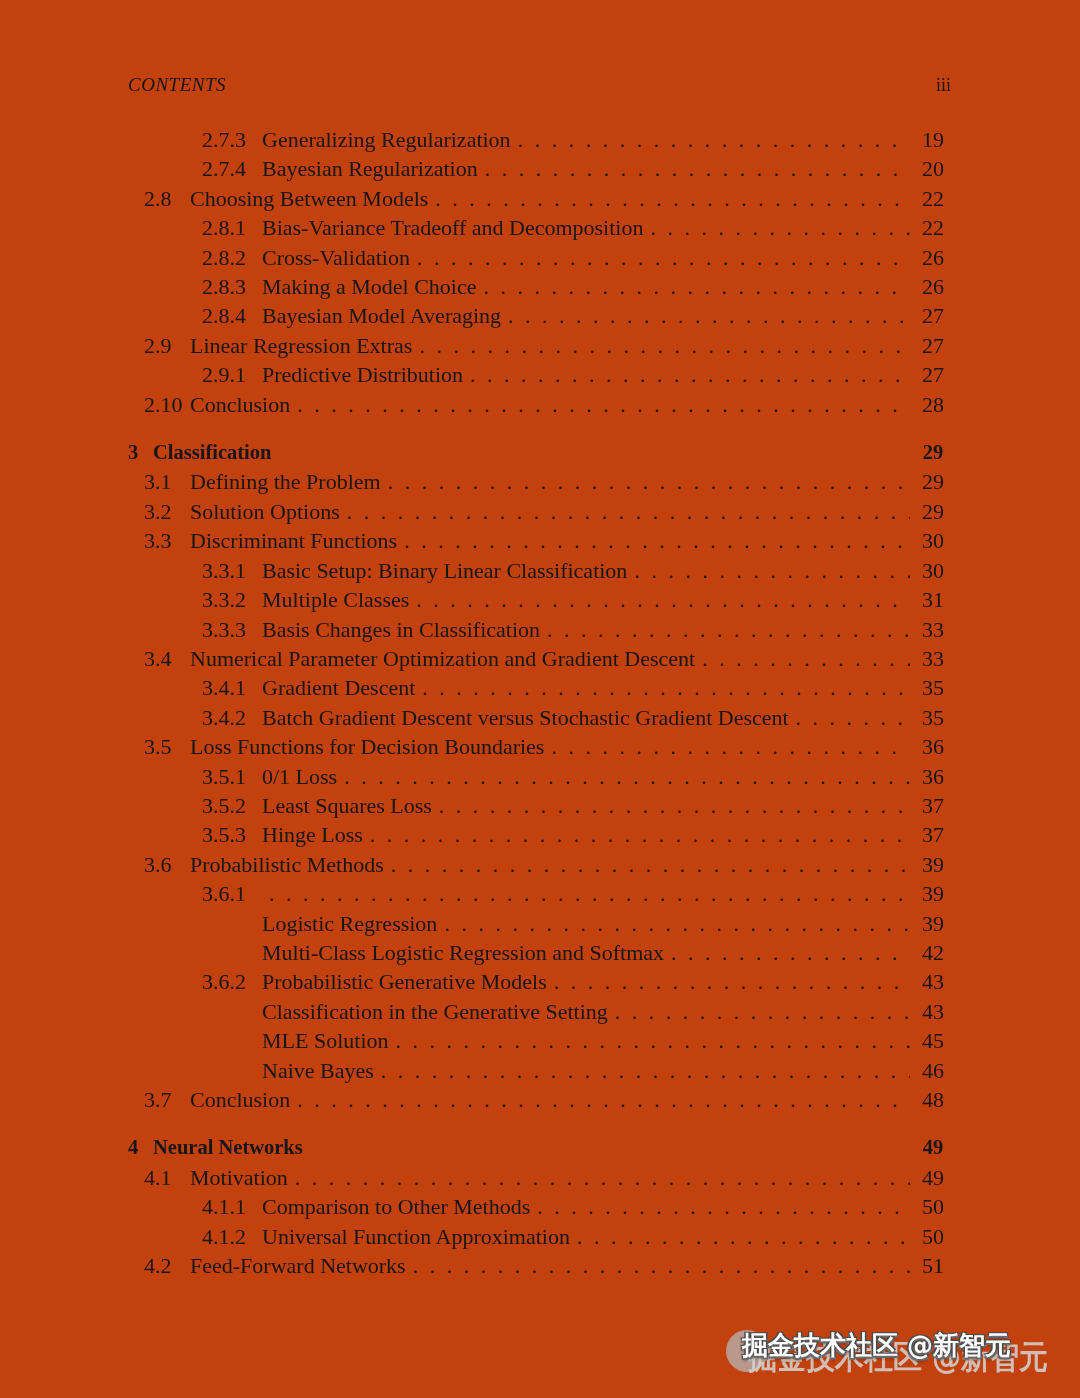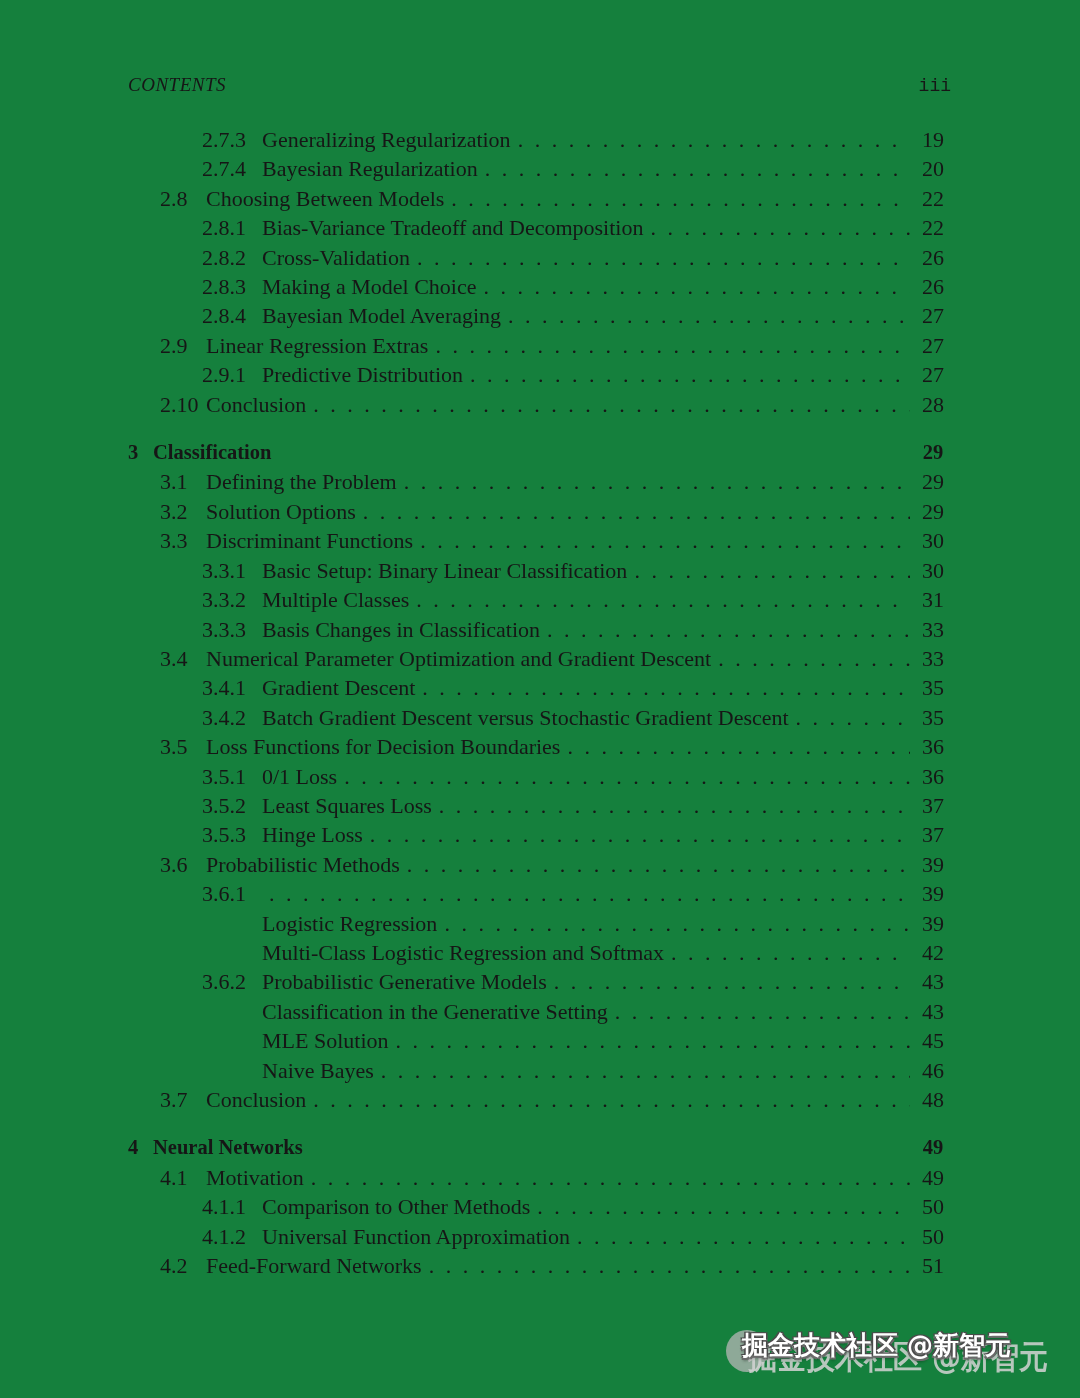--- a/index.html
+++ b/index.html
@@ -4,21 +4,21 @@
 <style>
   html, body {
     margin: 0;
     padding: 0;
     background: #ffffff;
   }
   .page {
     position: relative;
     width: 1080px;
     height: 1398px;
-    background: #15803d;
+    background: #c2410c;
     color: #161616;
     font-family: "Liberation Serif", "DejaVu Serif", serif;
     overflow: hidden;
   }
 
   
   .running-header {
     position: absolute;
     top: 74px;
     left: 128px;
@@ -28,21 +28,20 @@
     align-items: baseline;
     line-height: 22px;
   }
   .hdr-title {
     font-style: italic;
     font-size: 19px;
     letter-spacing: 0.5px;
   }
   .hdr-page {
     font-size: 18px;
-    font-family: Liberation Mono, monospace;
   }
 
   
   .toc {
     position: absolute;
     top: 125px;
     left: 128px;
     width: 823px;
   }
   .toc-row {
@@ -72,21 +71,21 @@
   }
 
   .toc-row.chapter {
     margin-top: 19px;
     font-weight: bold;
     font-size: 20.5px;
   }
   .toc-row.chapter .leader::after { content: ""; }
   .toc-row.chapter .num { width: 25px; }
 
-  .toc-row.section .num { width: 46px; margin-left: 32px; }
+  .toc-row.section .num { width: 46px; margin-left: 16px; }
   .toc-row.subsection .num { width: 60px; margin-left: 74px; }
   .toc-row.paragraph .num { width: 0; margin-left: 134px; }
 
   
   .watermark {
     position: absolute;
     left: 714px;
     top: 1322px;
     width: 310px;
     height: 66px;

